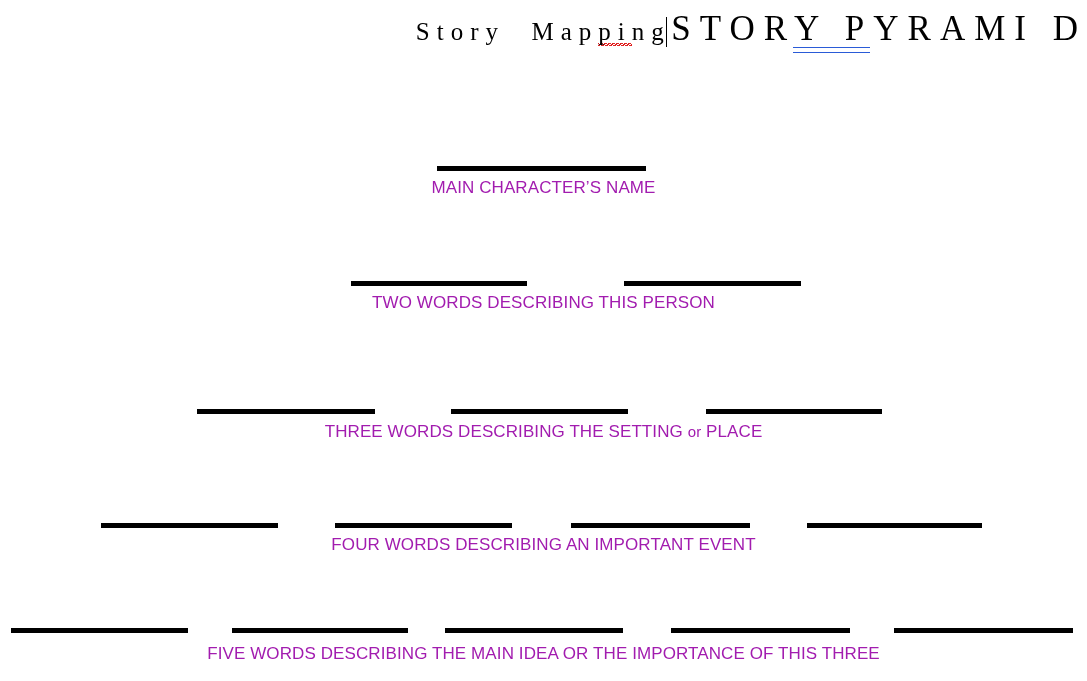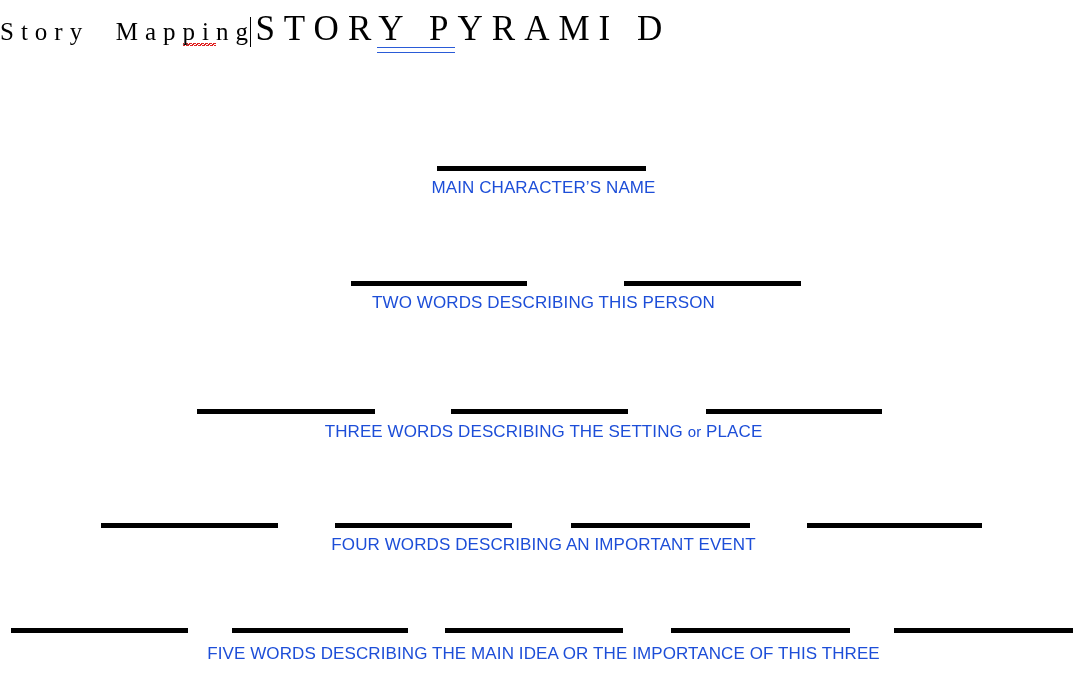--- a/index.html
+++ b/index.html
@@ -16,21 +16,21 @@
     font-family: "Liberation Sans", sans-serif;
     color: #000000;
   }
 
   
   #doc-header {
     position: absolute;
     left: 0;
     top: 0;
     width: 1087px;
-    text-align: left;
+    text-align: right;
   }
   #title-line-1 {
     font-family: "Liberation Serif", serif;
     font-size: 25px;
     letter-spacing: 7px;
     line-height: 1;
     padding-top: 12px;
     white-space: pre;
     display: inline-block;
     position: relative;
@@ -99,21 +99,21 @@
   }
   .row-caption {
     position: absolute;
     left: 0;
     width: 1087px;
     text-align: center;
     font-family: "Liberation Sans", sans-serif;
     font-size: 17px;
     letter-spacing: 0.1px;
     white-space: pre;
-    color: #1d4ed8;
+    color: #a21caf;
   }
   .row-caption .lower {
     text-transform: none;
     font-size: 15px;
   }
 
   
   #pyramid-row-1 { top: 166px; }
   #pyramid-row-1 .row-caption { top: 12px; }
 

